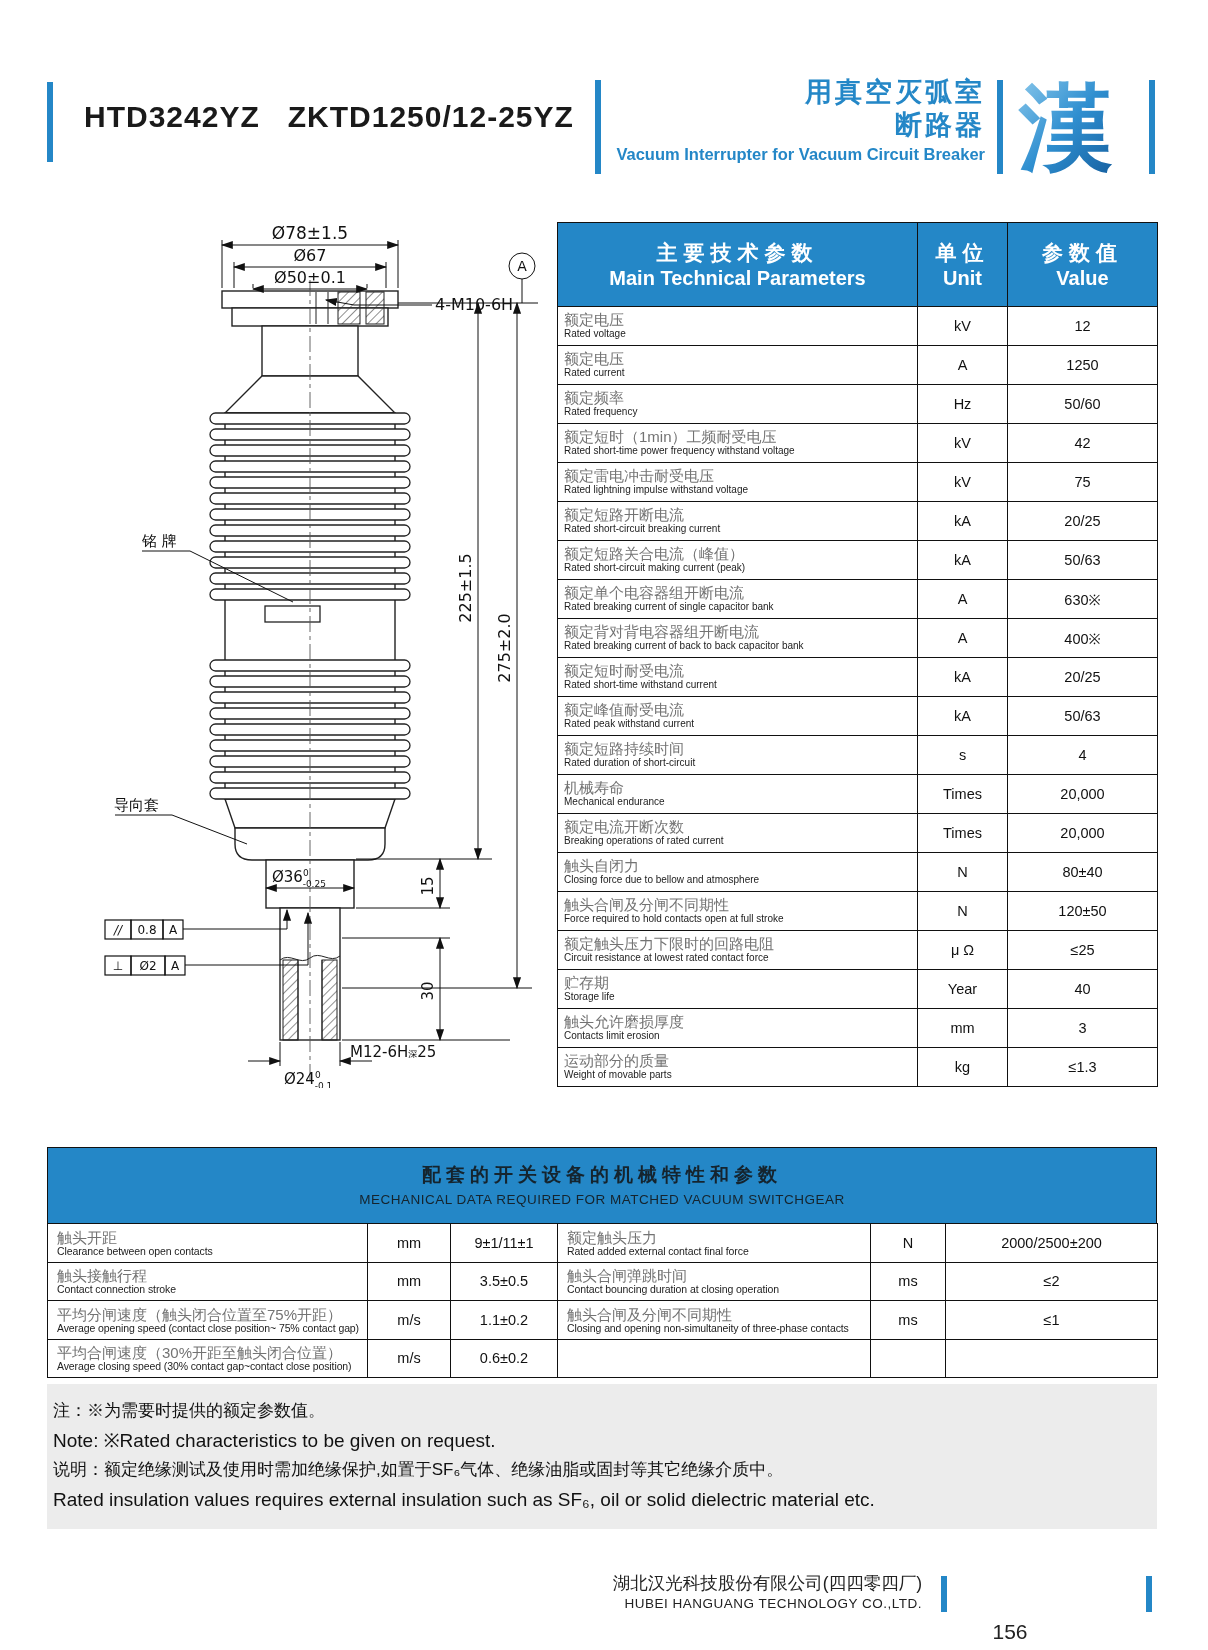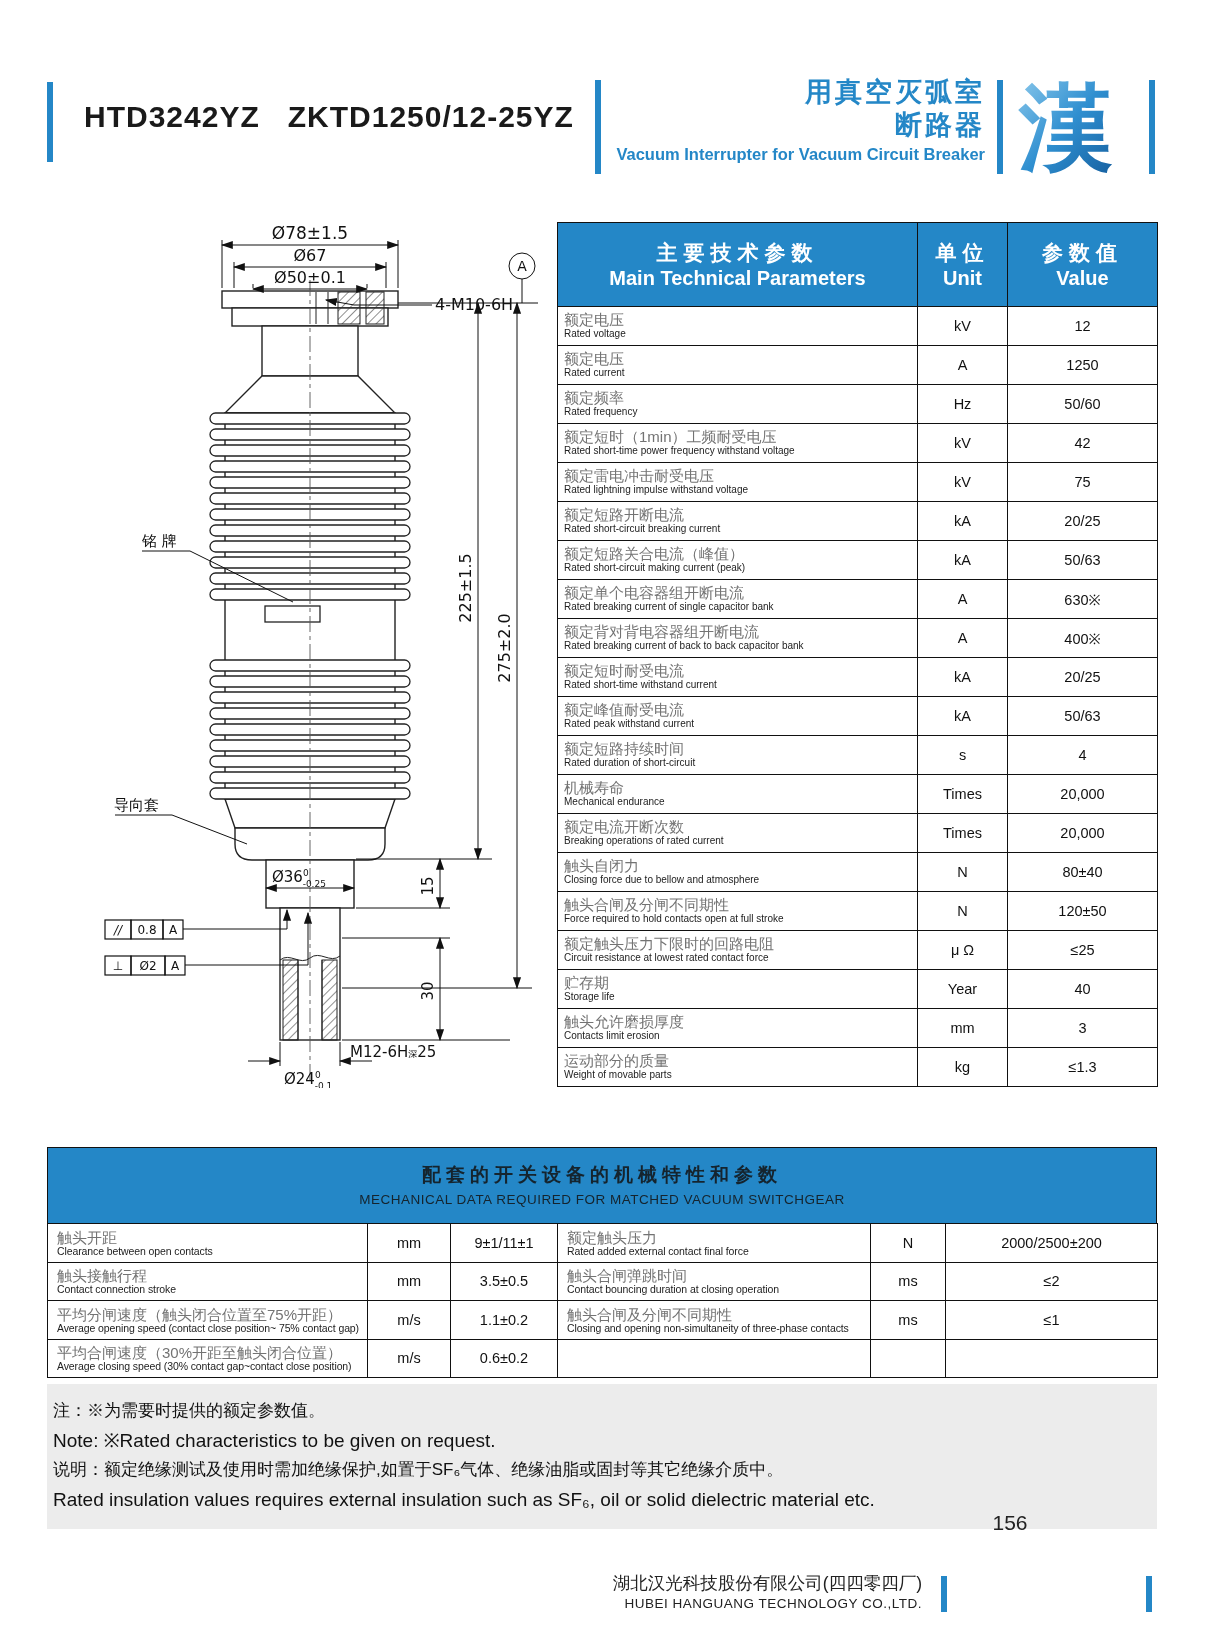--- a/index.html
+++ b/index.html
@@ -40,21 +40,21 @@
   .cell-en-sm{font-size:10.5px;line-height:11.5px;color:#222;letter-spacing:-0.1px;}
   
   .notes{position:absolute;left:47px;top:1384px;width:1110px;height:145px;background:#ececec;
          box-sizing:border-box;padding:14px 6px;}
   .notes .n-cn{font-size:17px;line-height:26px;margin-bottom:3px;color:#111;}
   .notes .n-en{font-size:19px;line-height:27px;margin-bottom:3px;color:#111;}
   
   .footer-company{position:absolute;left:460px;top:1572px;width:462px;text-align:right;color:#222;}
   .footer-company .cn{font-size:17.5px;line-height:23px;}
   .footer-company .en{font-size:13.5px;line-height:18px;letter-spacing:0.5px;}
-  .page-num{position:absolute;left:960px;top:1511px;width:100px;text-align:center;
+  .page-num{position:absolute;left:960px;top:1620px;width:100px;text-align:center;
             font-size:21px;color:#222;}
 </style>
 </head>
 <body>
 
 <div class="page">
 
   <div class="vbar" style="left:47px;top:82px;height:80px;"></div>
   <div class="doc-title">HTD3242YZ   ZKTD1250/12-25YZ</div>
 

